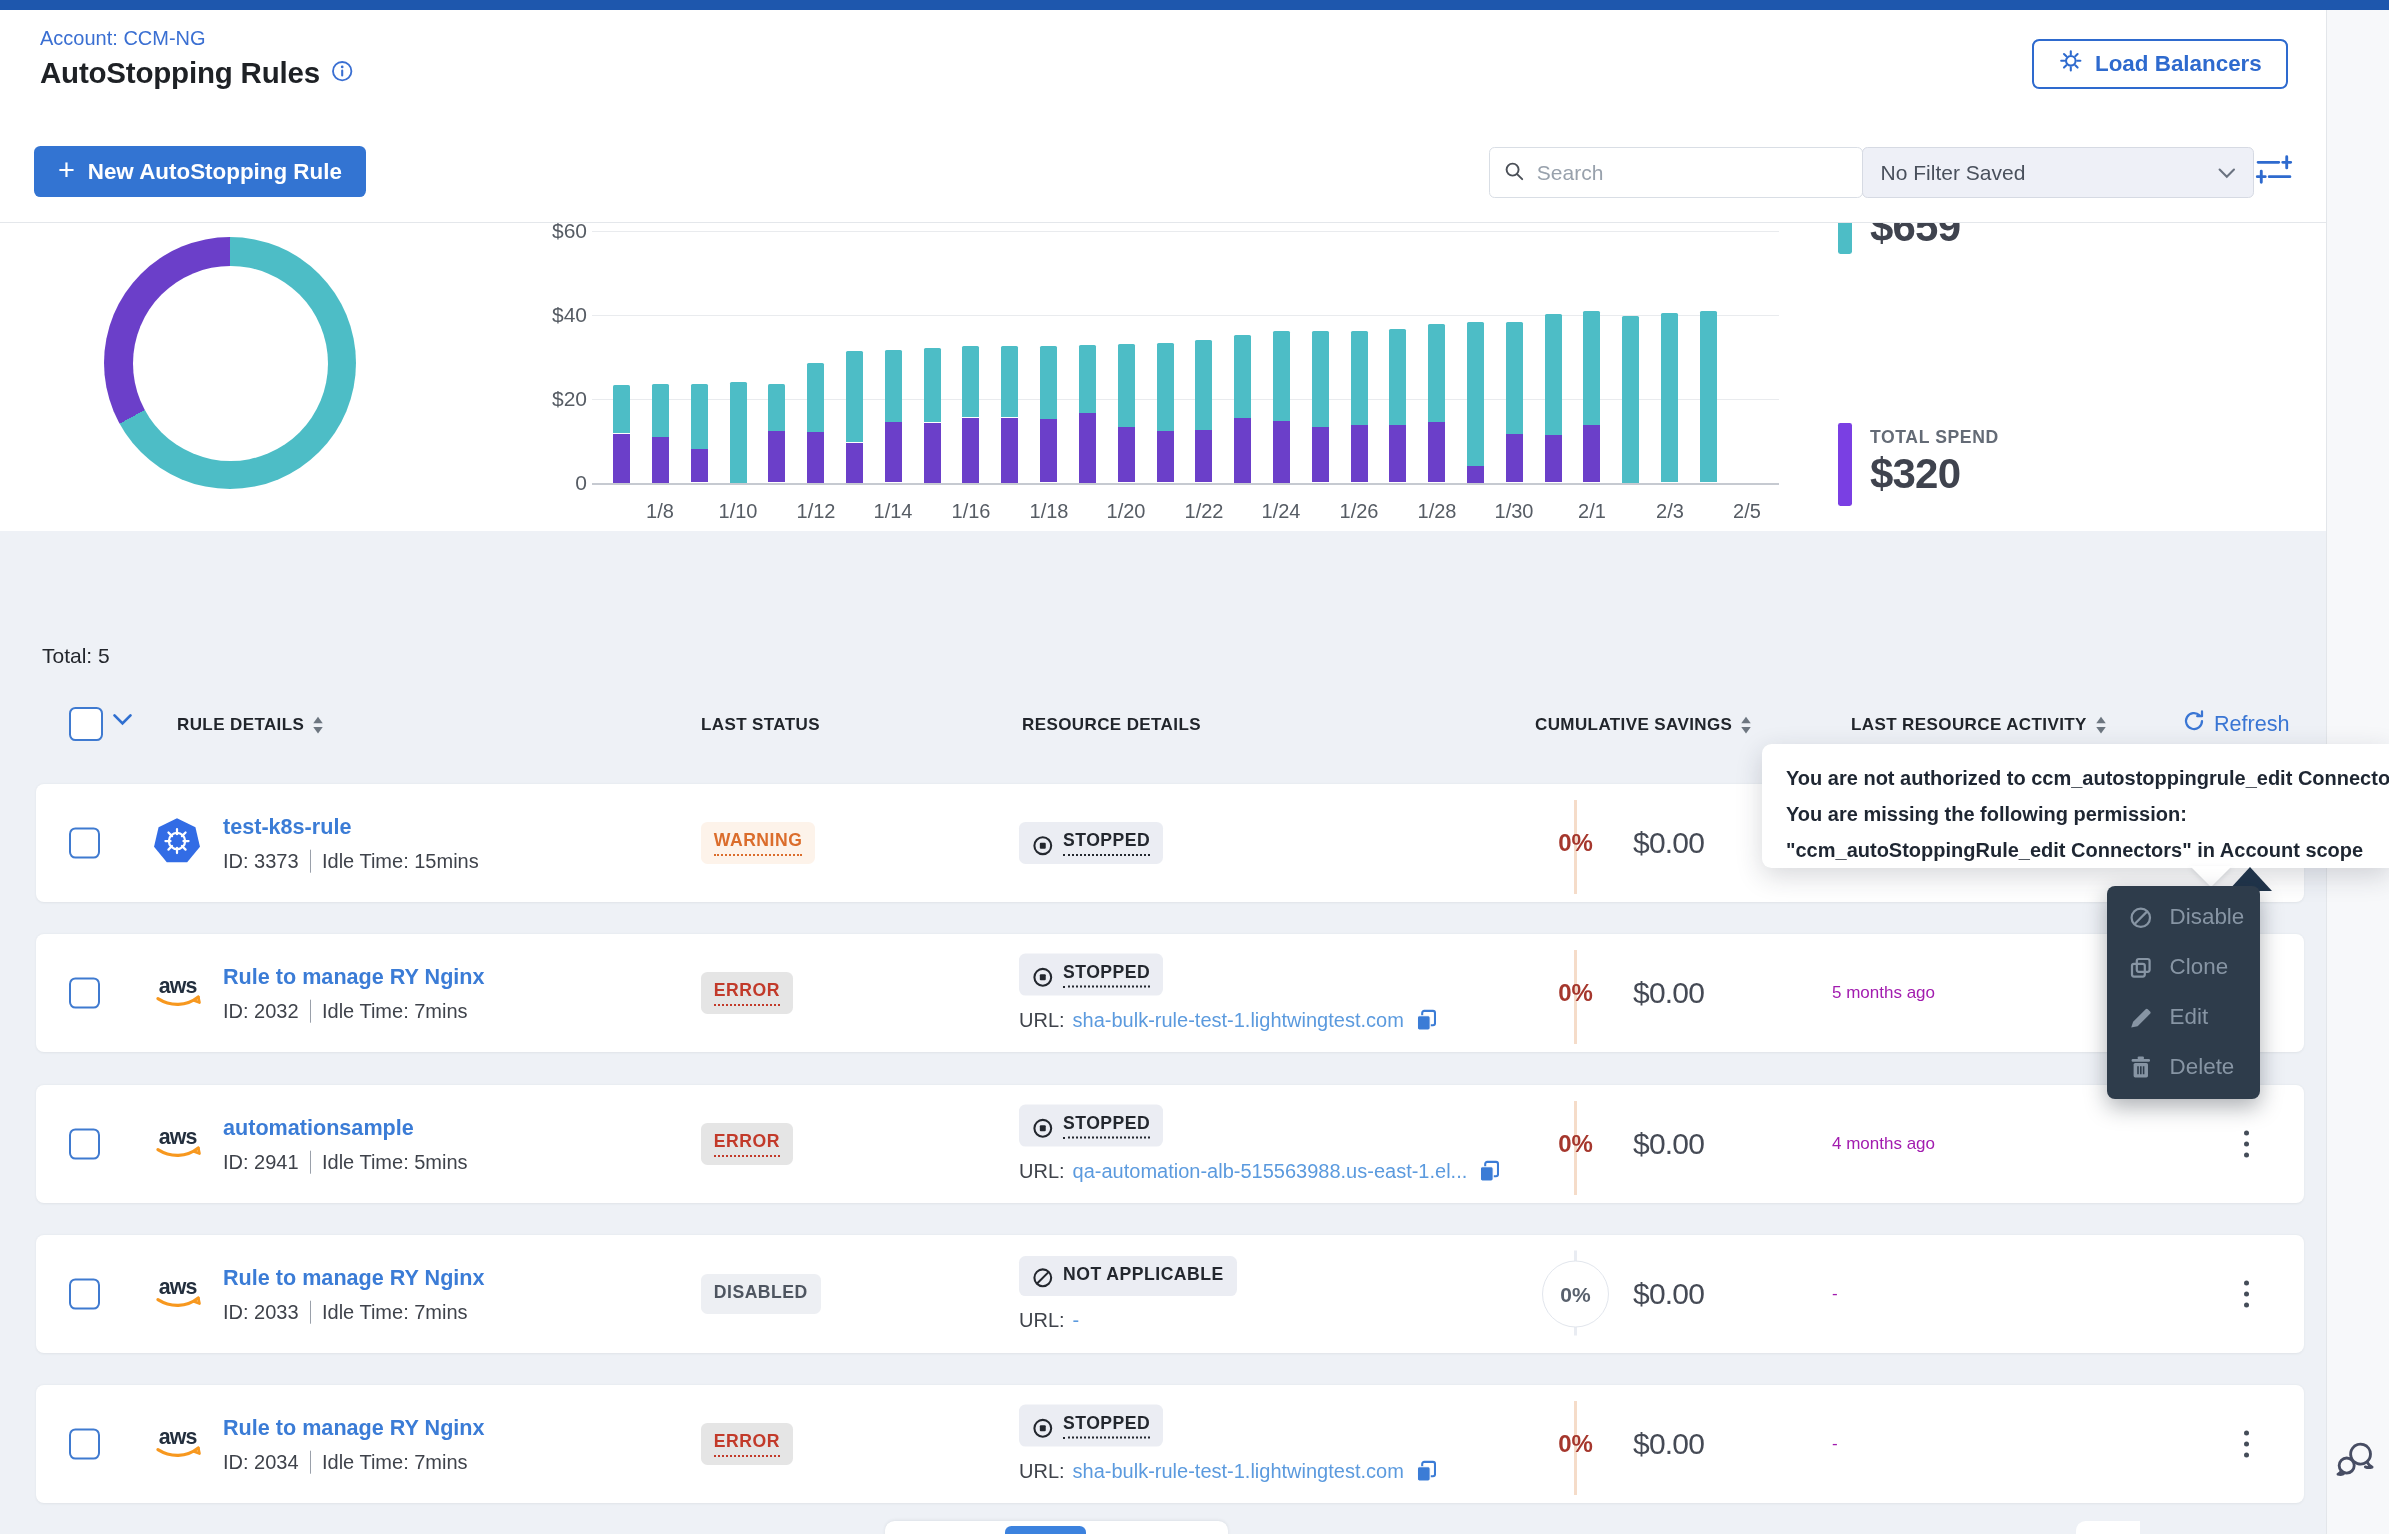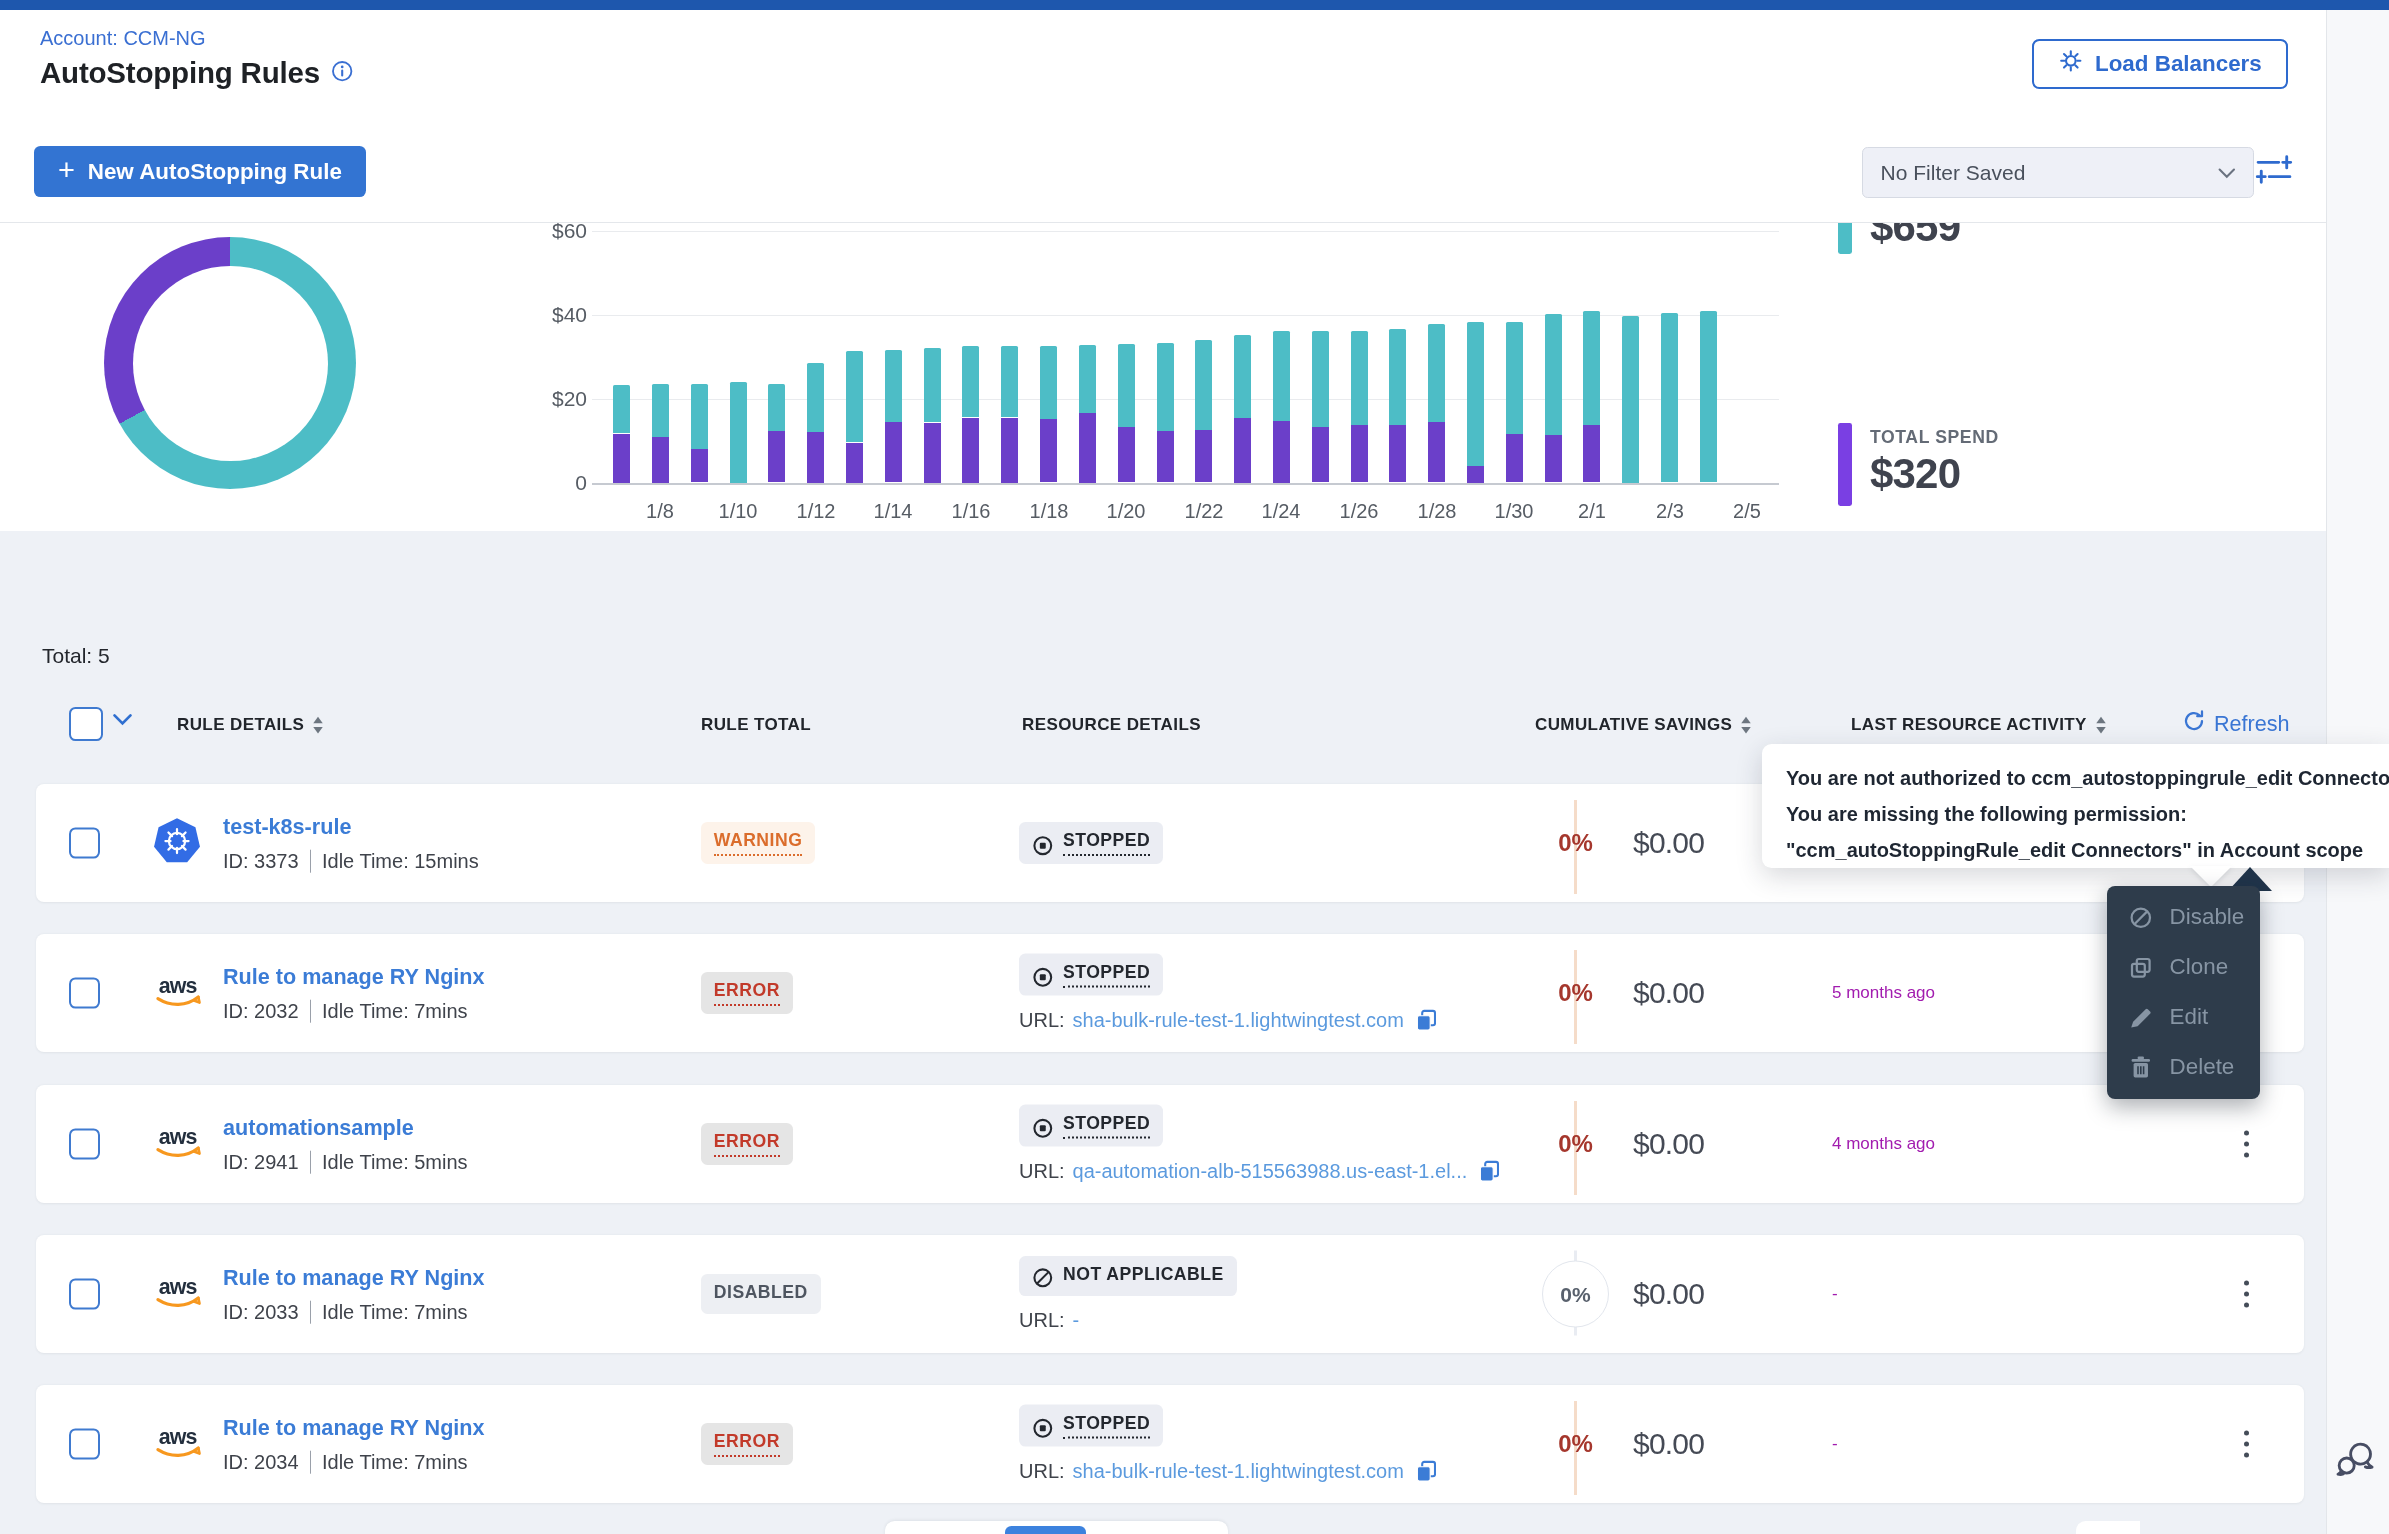--- a/index.html
+++ b/index.html
@@ -138,20 +138,29 @@
     </span>
     <span>Load Balancers</span>
   </button>
 </header>
 
 <div class="band-toolbar">
   <button class="new-rule">
     <span class="plus">+</span>
     <span>New AutoStopping Rule</span>
   </button>
+  <div class="search-box">
+    <span>
+      <svg width="22.4" height="22.4" viewBox="0 0 28 28" fill="none" stroke="#4a4f57" stroke-width="2.4" stroke-linecap="round">
+          <circle cx="12" cy="12" r="7.5"></circle>
+          <path d="M17.6 17.6L24 24"></path>
+        </svg>
+    </span>
+    <input placeholder="Search" style="">
+  </div>
   <div class="filter-select">
     <span>No Filter Saved</span>
     <span>
       <svg width="17.6" height="11.2" viewBox="0 0 22 14" fill="none" stroke="#6a7280" stroke-width="2.6" stroke-linecap="round">
           <path d="M2 2l9 9 9-9"></path>
         </svg>
     </span>
   </div>
   <div class="filter-sliders">
     <svg width="40" height="35" viewBox="0 0 50 44" fill="none" stroke="#2e6ace" stroke-width="3.6" stroke-linecap="round">
@@ -262,21 +271,21 @@
   </div>
   <div id="cols">
       <div class="col-h" style="left:177px">
     <span>RULE DETAILS</span>
     <svg width="12" height="19" viewBox="0 0 15 24">
     <polygon points="7.5,1 13.5,9 1.5,9" fill="#6d7680"></polygon>
     <polygon points="1.5,14 13.5,14 7.5,22" fill="#6d7680"></polygon>
         </svg>
       </div>
       <div class="col-h" style="left:701px">
-    <span>RULE TOTAL</span>
+    <span>LAST STATUS</span>
     </div>
       <div class="col-h" style="left:1022px">
     <span>RESOURCE DETAILS</span>
     </div>
       <div class="col-h" style="left:1535px">
     <span>CUMULATIVE SAVINGS</span>
     <svg width="12" height="19" viewBox="0 0 15 24">
     <polygon points="7.5,1 13.5,9 1.5,9" fill="#6d7680"></polygon>
     <polygon points="1.5,14 13.5,14 7.5,22" fill="#6d7680"></polygon>
         </svg>

